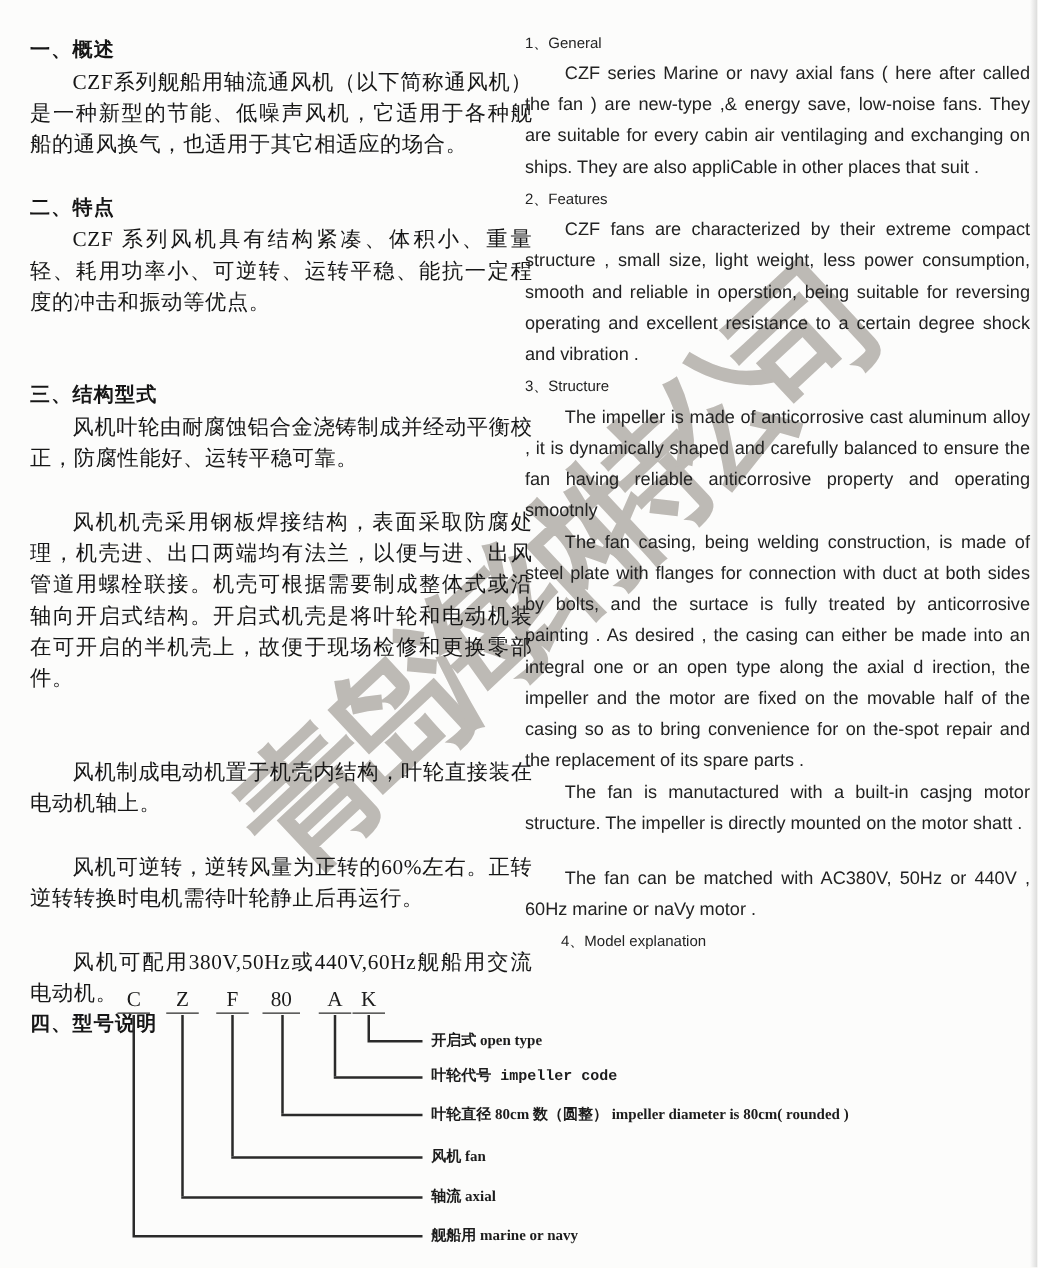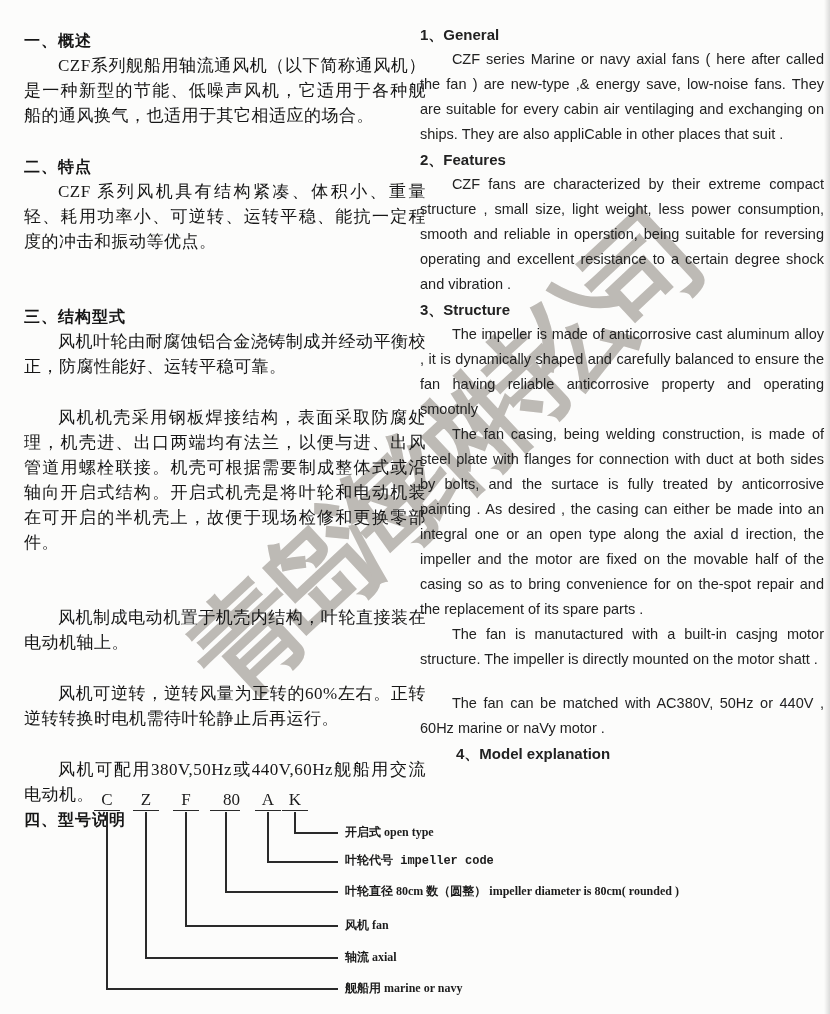--- a/index.html
+++ b/index.html
@@ -17,21 +17,21 @@
   .col{position:absolute;z-index:1;}
   .col-left{left:24px;top:28px;width:402px;}
   .col-right{left:420px;top:22px;width:404px;}
   
   .zh{font-family:"Liberation Serif","DejaVu Serif",serif;color:#161616;}
   .zh h2{margin:0;font-size:16px;font-weight:700;line-height:25px;letter-spacing:1px;}
   .zh p{margin:0;font-size:17px;font-weight:400;line-height:25px;
         text-indent:2em;text-align:justify;letter-spacing:.5px;}
   
   .en{color:#222;}
-  .en h2{margin:0;font-size:15px;font-weight:700;line-height:25px;}
+  .en h2{margin:0;font-size:12px;font-weight:400;line-height:25px;}
   .en p{margin:0;font-size:14.5px;line-height:25px;text-indent:2.2em;text-align:justify;}
   .gap1{margin-top:14px !important;}
   .gap2{margin-top:26px !important;}
   .gap3{margin-top:50px !important;}
   .gap4{margin-top:19px !important;}
   .indent-h{padding-left:2.4em;}
   
   .diagram{position:absolute;left:0;top:790px;width:830px;height:224px;z-index:1;
            font-family:"Liberation Serif","DejaVu Serif",serif;color:#1c1c1c;}
   .code-letter{position:absolute;top:0;height:20px;font-size:17px;line-height:20px;
@@ -79,21 +79,21 @@
     <p class="gap4">The fan can be matched with AC380V, 50Hz or 440V , 60Hz marine or naVy motor .</p>
 
     <h2 class="indent-h">4、Model explanation</h2>
   </div>
 
   <div class="diagram">
 
     <div class="code-letter" style="left:94px;width:26px;">C</div>
     <div class="code-letter" style="left:133px;width:26px;">Z</div>
     <div class="code-letter" style="left:173px;width:26px;">F</div>
-    <div class="code-letter" style="left:210px;width:30px;text-align:right;">80</div>
+    <div class="code-letter" style="left:210px;width:30px;">80</div>
     <div class="code-letter" style="left:255px;width:26px;">A</div>
     <div class="code-letter" style="left:282px;width:26px;">K</div>
 
     <div class="vline" style="left:106px;top:22px;height:176px;"></div>
     <div class="vline" style="left:145px;top:22px;height:145px;"></div>
     <div class="vline" style="left:185px;top:22px;height:113px;"></div>
     <div class="vline" style="left:225px;top:22px;height:79px;"></div>
     <div class="vline" style="left:267px;top:22px;height:49px;"></div>
     <div class="vline" style="left:294px;top:22px;height:20px;"></div>
 

